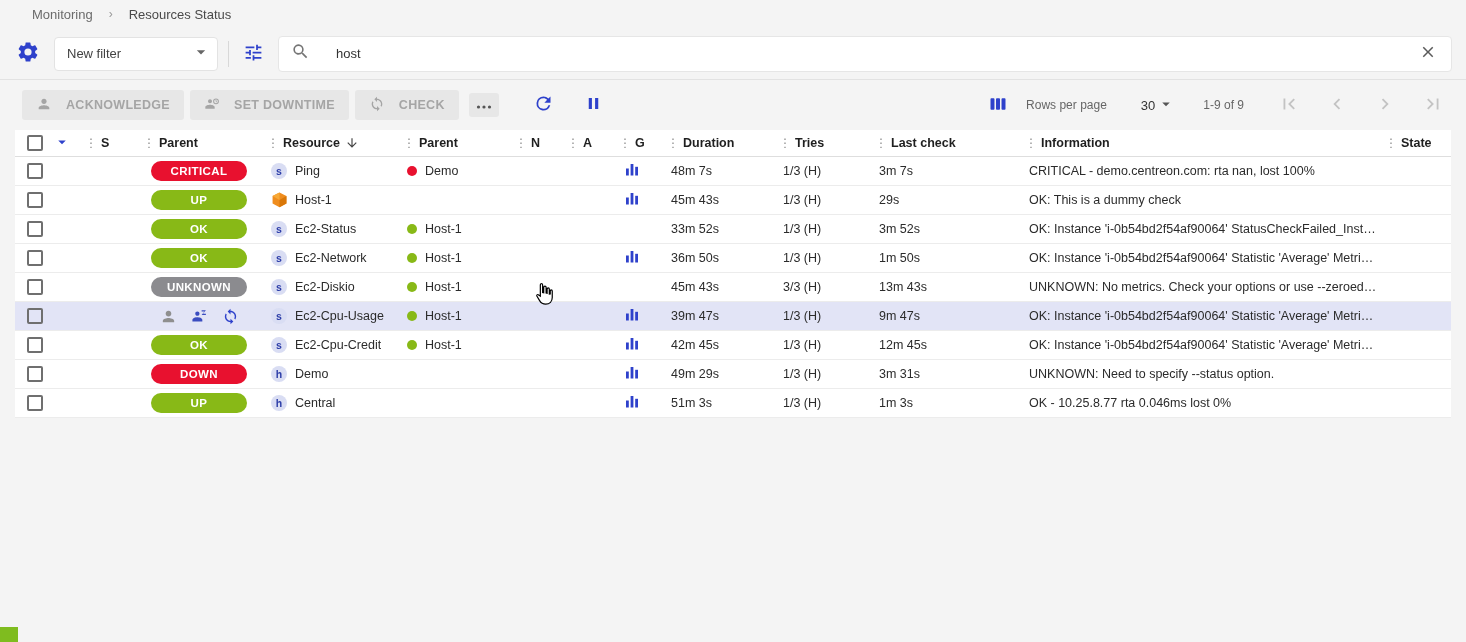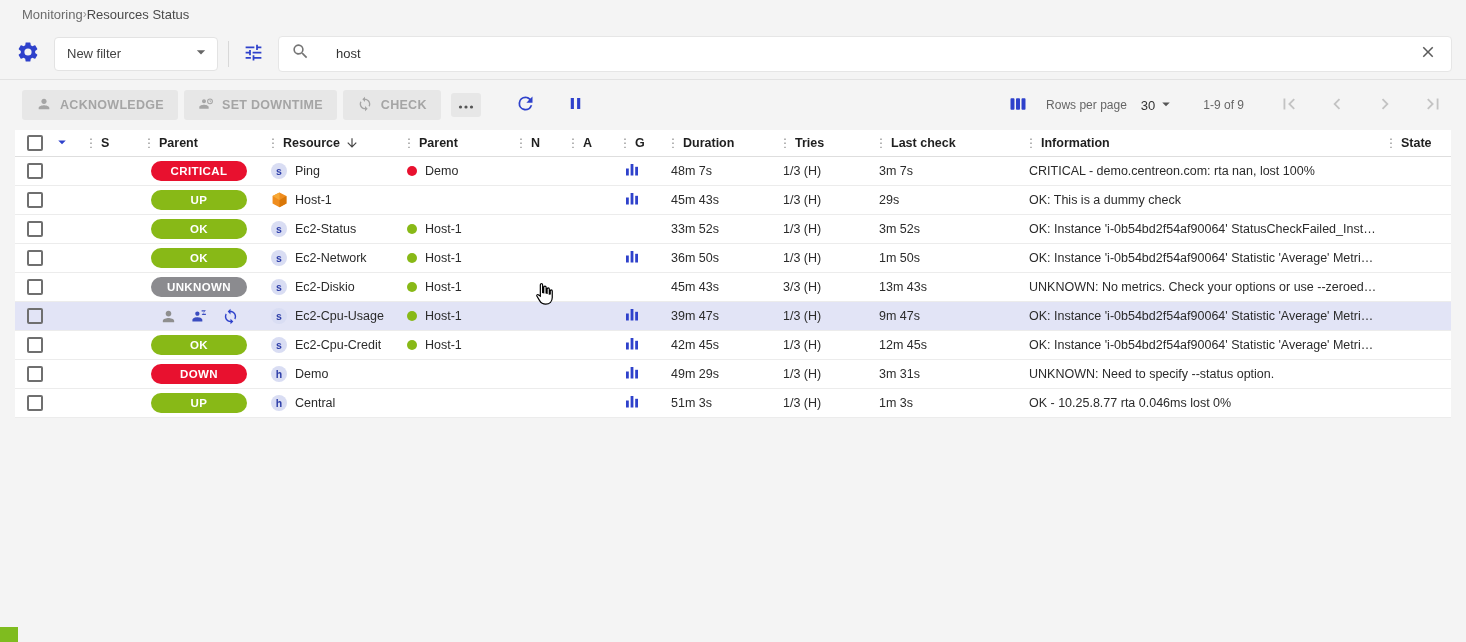--- a/index.html
+++ b/index.html
@@ -1,39 +1,39 @@
 <!DOCTYPE html>
 <html><head>
 <meta charset="utf-8">
 <style>
   * { margin:0; padding:0; box-sizing:border-box; }
   html,body { width:1466px; height:642px; overflow:hidden; }
   body { font-family:"Liberation Sans", sans-serif; background:#f4f4f4; color:#212121; position:relative; }
 
   
-  .breadcrumb-bar { height:28px; display:flex; align-items:center; padding:0 22px; gap:0; font-size:13px; color:#6b6b6b; }
+  .breadcrumb-bar { height:28px; display:flex; align-items:center; padding:0 32px; gap:16px; font-size:13px; color:#6b6b6b; }
   .crumb-sep { color:#9a9a9a; font-size:12px; }
   .crumb-last { color:#4a4a4a; }
 
   
   .filter-bar { height:52px; display:flex; align-items:center; padding:0 14px 0 12px; gap:10px; border-bottom:1px solid #e2e2e2; }
   .icon-btn { border:none; background:transparent; display:inline-flex; align-items:center; justify-content:center; cursor:pointer; padding:4px; }
   .filter-select { width:164px; height:34px; background:#fff; border:1px solid #e3e3e3; border-radius:4px; display:flex; align-items:center; justify-content:space-between; padding:0 6px 0 12px; font-size:13px; color:#424242; cursor:pointer;gap:24px; }
   .vdivider { width:1px; height:26px; background:#d8d8d8; }
   .search-box { flex:1; height:36px; background:#fff; border:1px solid #e6e6e6; border-radius:4px; display:flex; align-items:center; padding:0 10px 0 12px; gap:10px; }
   .search-box input { flex:1; border:none; outline:none; font-size:13px; color:#333; font-family:"Liberation Sans", sans-serif; background:transparent;padding-left:16px; }
 
   
   .toolbar { height:50px; display:flex; align-items:center; padding:0 16px 0 22px; gap:6px; }
-  .tb-btn { height:30px; display:inline-flex; align-items:center; gap:8px; padding:0 14px; background:#e7e7e7; border:none; border-radius:3px; color:#a5a5a5; font-size:12.5px; font-weight:700; letter-spacing:.3px; font-family:"Liberation Sans", sans-serif; cursor:default; }
+  .tb-btn { height:30px; display:inline-flex; align-items:center; gap:14px; padding:0 14px; background:#e7e7e7; border:none; border-radius:3px; color:#a5a5a5; font-size:12.5px; font-weight:700; letter-spacing:.3px; font-family:"Liberation Sans", sans-serif; cursor:default; }
   .tb-more { height:24px; width:30px; display:inline-flex; align-items:center; justify-content:center; background:#e7e7e7; border:none; border-radius:3px; margin-left:4px; cursor:pointer; }
   .tb-gap { width:18px; }
   .toolbar-right { margin-left:auto; display:flex; align-items:center; gap:14px; }
   .rpp-label { font-size:12px; color:#666; }
-  .rpp-select { display:flex; align-items:center; gap:2px; font-size:13px; color:#333; cursor:pointer; padding:2px 0; }
+  .rpp-select { display:flex; align-items:center; gap:2px; font-size:13px; color:#333; cursor:pointer; padding:2px 0;margin-left:20px; }
   .range-label { font-size:12px; color:#666; margin:15px 14px; }
   .pg-btn { width:34px; height:34px; display:inline-flex; align-items:center; justify-content:center; border:none; background:transparent; cursor:default; }
 
   
   .table-card { background:#fff; margin:0 15px; }
   :root { --cols: 64px 58px 124px 136px 112px 52px 52px 48px 112px 96px 150px minmax(0,1fr) 72px; }
   .thead, .trow { display:grid; grid-template-columns:var(--cols); align-items:center; }
   .thead { height:27px; border-bottom:1px solid #dedede; }
   .trow { height:29px; border-bottom:1px solid #ececec; background:#fff; }
   .trow.selected { background:#e2e4f6; }

